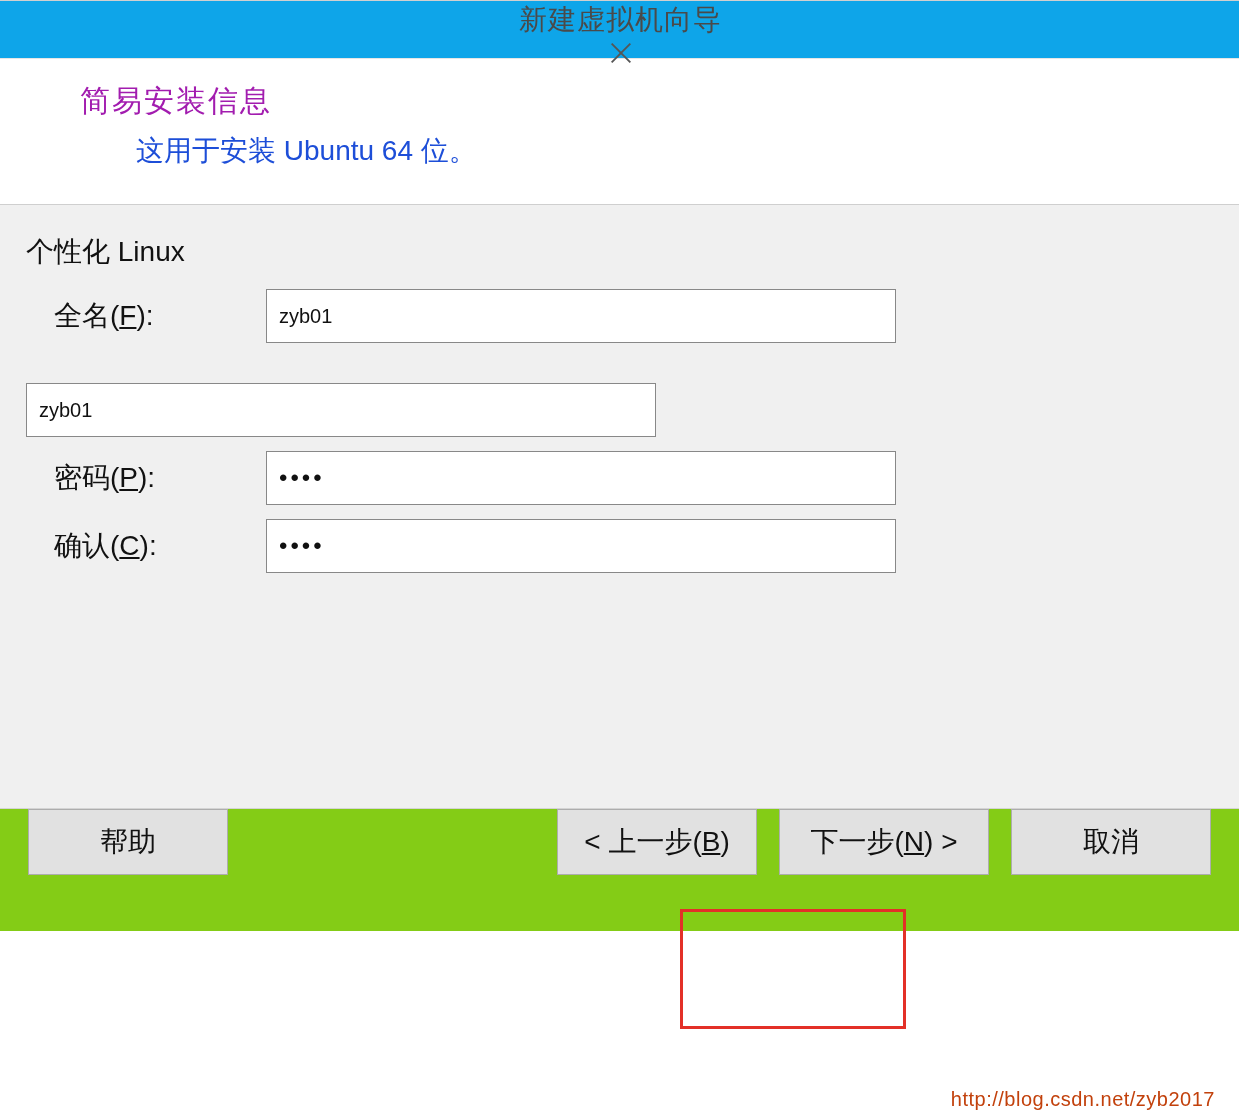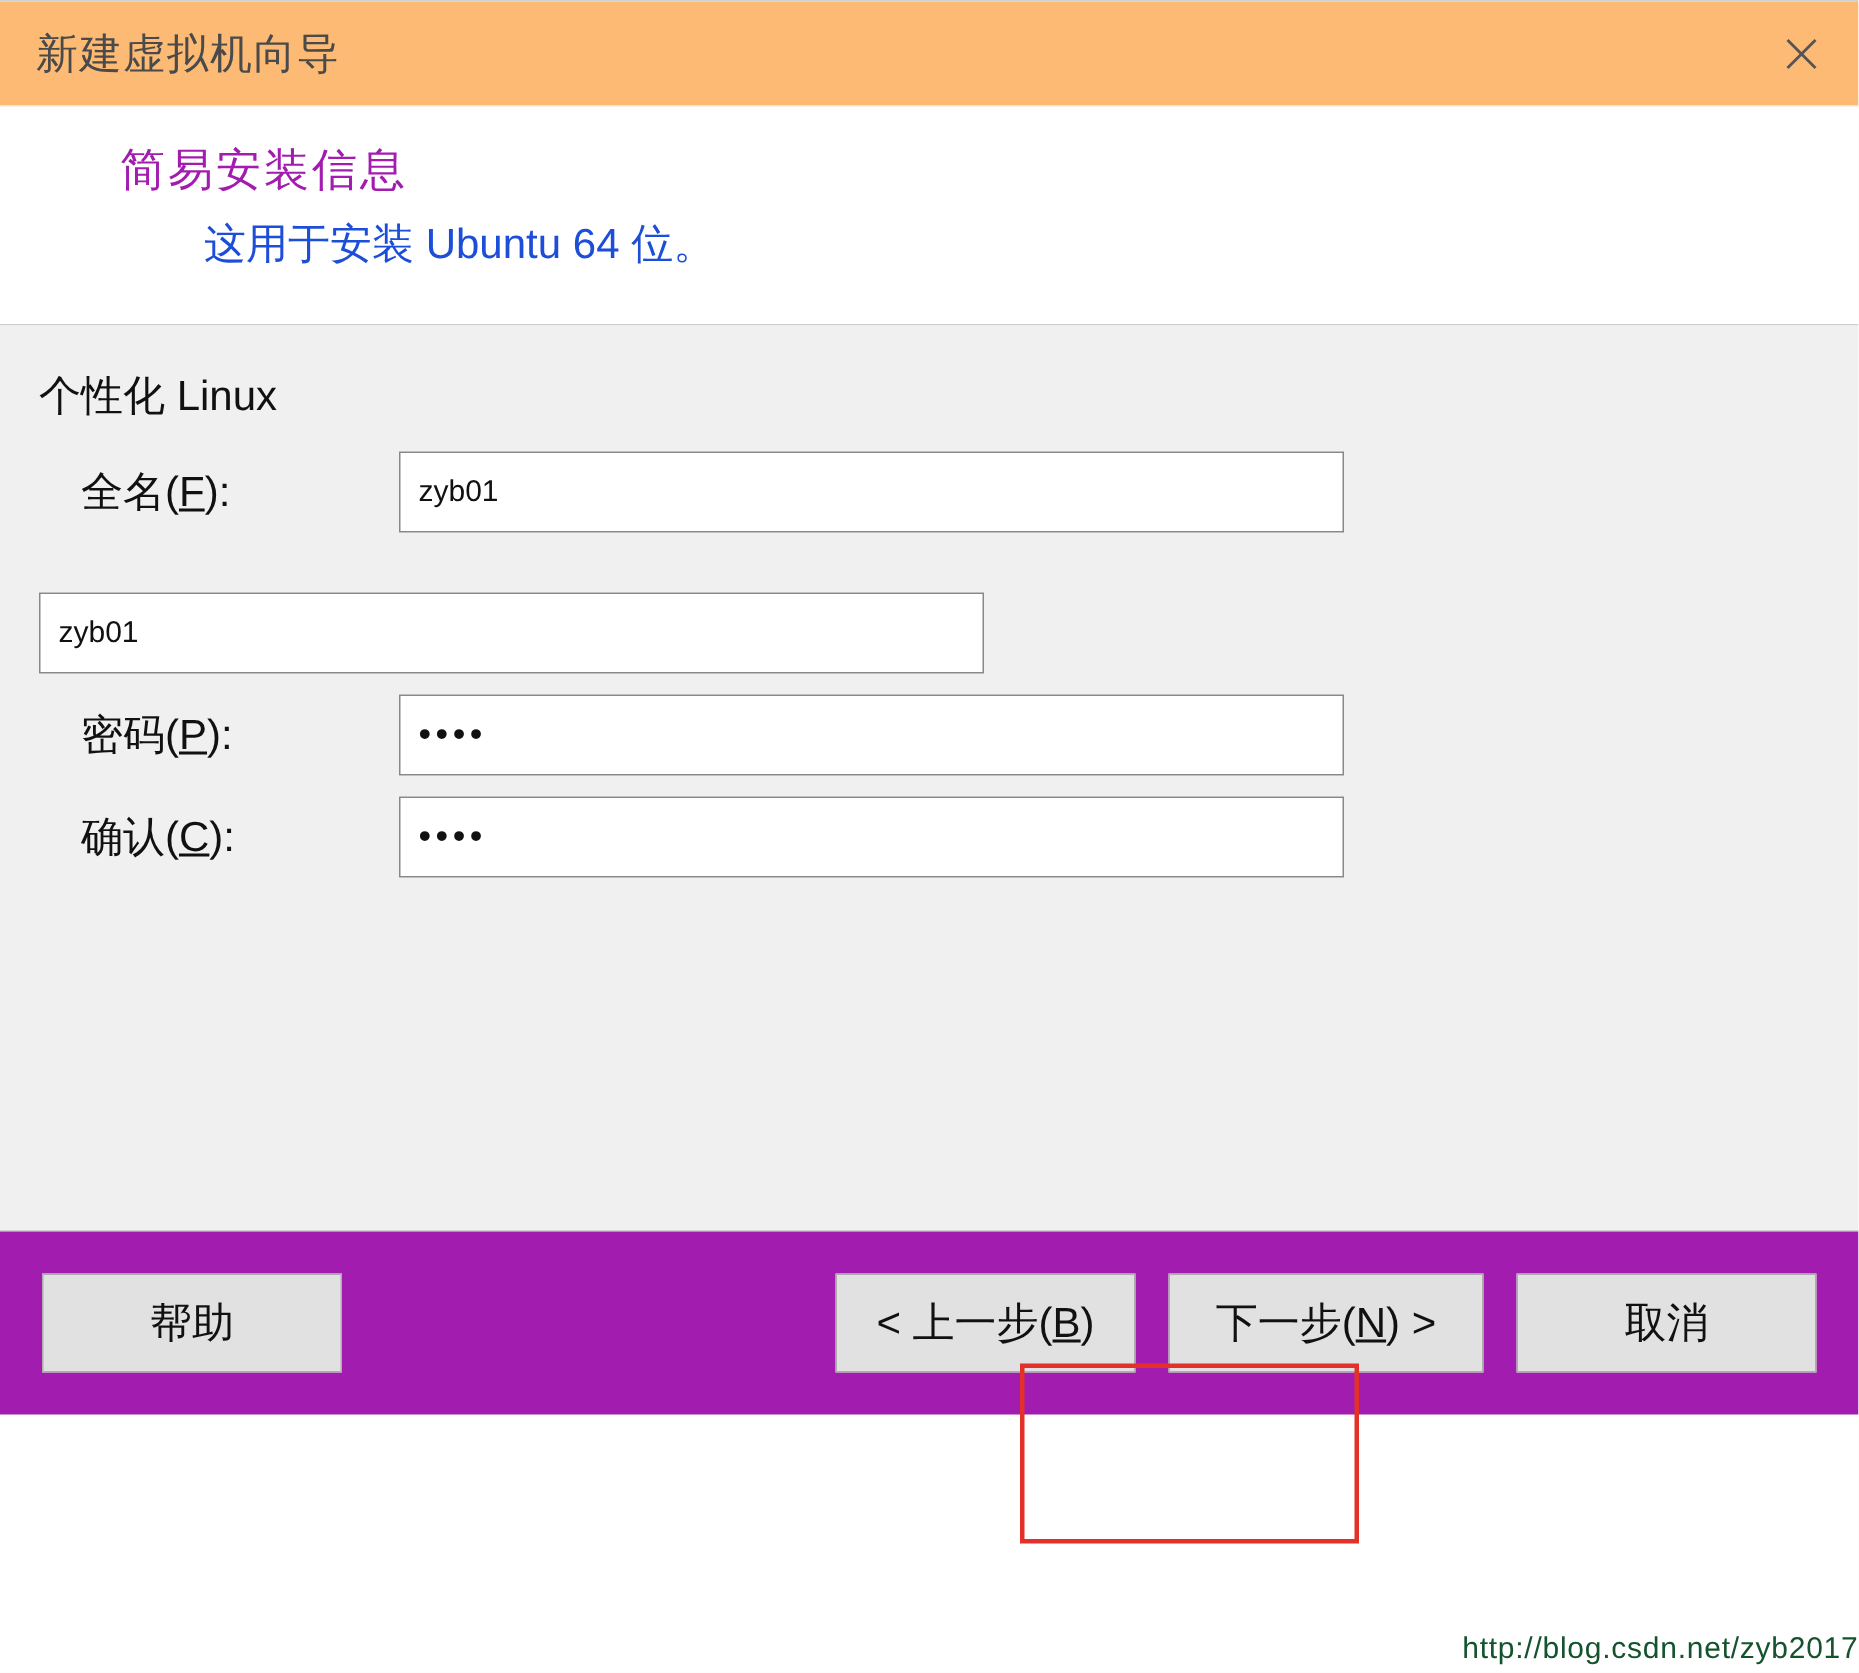--- a/index.html
+++ b/index.html
@@ -13,24 +13,25 @@
     width: 1239px;
     height: 1115px;
     background: #fff;
     position: relative;
     border-top: 1px solid #d0d0d0;
   }
   .titlebar {
     display: flex;
     align-items: center;
     justify-content: space-between;
-    height: 70px;
+    height: 58px;
     padding: 0 22px 0 24px;
-    background: #fdba74;
+    background: #0ea5e9;
     border-bottom: 1px solid #e6e6e6;
+    flex-direction: column;
   }
   .titlebar-title {
     font-size: 28px;
     color: #4a4a4a;
     letter-spacing: 1px;
   }
   .close-icon {
     width: 32px; height: 32px;
     display: flex; align-items: center; justify-content: center;
     color: #555;
@@ -88,25 +89,25 @@
     color: #111;
     padding: 0 12px;
     outline: none;
   }
   input[type="password"].form-input {
     font-family: Arial, sans-serif;
     letter-spacing: 3px;
     font-size: 24px;
   }
   .footer {
-    background: #a21caf;
+    background: #84cc16;
     height: 122px;
     padding: 0 28px;
     display: flex;
-    align-items: center;
+    align-items: flex-start;
     position: relative;
   }
   .btn {
     height: 66px;
     min-width: 200px;
     background: #e1e1e1;
     border: 1px solid #adadad;
     font-size: 28px;
     color: #111;
     display: inline-flex;
@@ -120,24 +121,24 @@
   .btn-back { min-width: 200px; margin-right: 22px; }
   .btn-next { min-width: 210px; margin-right: 22px; }
   .btn-cancel { min-width: 200px; }
   .highlight-box {
     position: absolute;
     border: 3px solid #e33028;
     pointer-events: none;
   }
   .watermark {
     position: absolute;
-    right: 0;
+    right: 24px;
     bottom: 4px;
     font-size: 20px;
-    color: #14532d;
+    color: #c2410c;
     font-family: Arial, sans-serif;
     letter-spacing: 0.5px;
     pointer-events: none;
   }
 </style>
 </head>
 <body>
 
 <div class="dialog">
 

